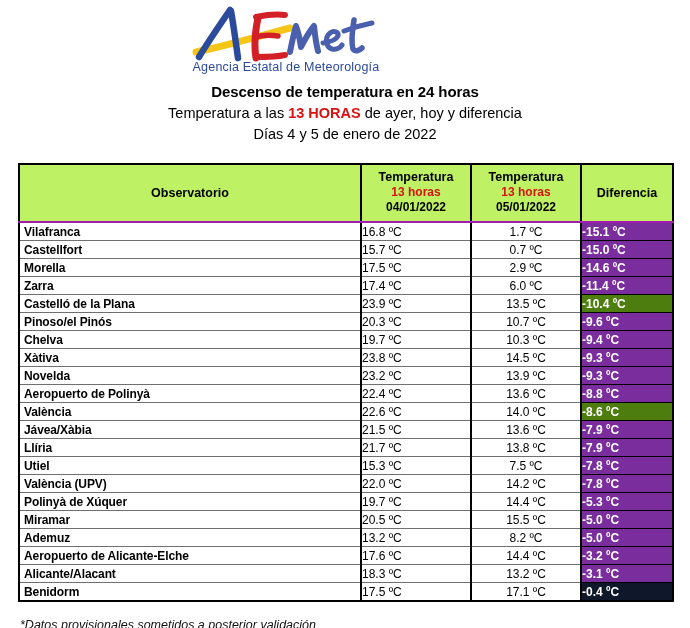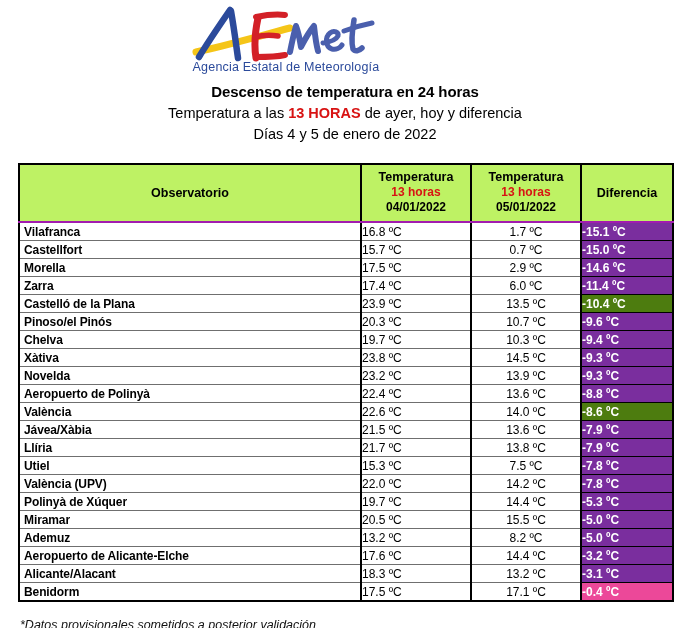--- a/index.html
+++ b/index.html
@@ -340,19 +340,19 @@
         <tr>
           <td class="obs">Alicante/Alacant</td>
           <td class="t1">18.3 ºC</td>
           <td class="t2">13.2 ºC</td>
           <td class="diff" style="background: rgb(122, 46, 158);">-3.1 ºC</td>
         </tr>
         <tr>
           <td class="obs">Benidorm</td>
           <td class="t1">17.5 ºC</td>
           <td class="t2">17.1 ºC</td>
-          <td class="diff" style="background: #ec4899;">-0.4 ºC</td>
+          <td class="diff" style="background: #0f172a;">-0.4 ºC</td>
         </tr>
       </tbody>
   </table>
 </div>
 
 <div class="footnote">*Datos provisionales sometidos a posterior validación</div>
 
 </body></html>

